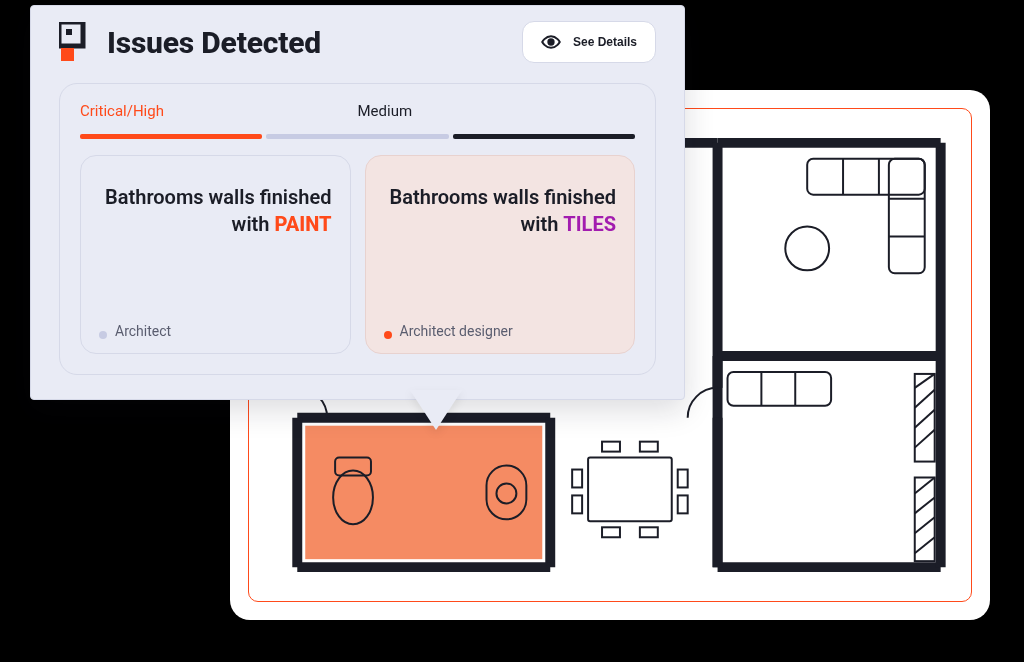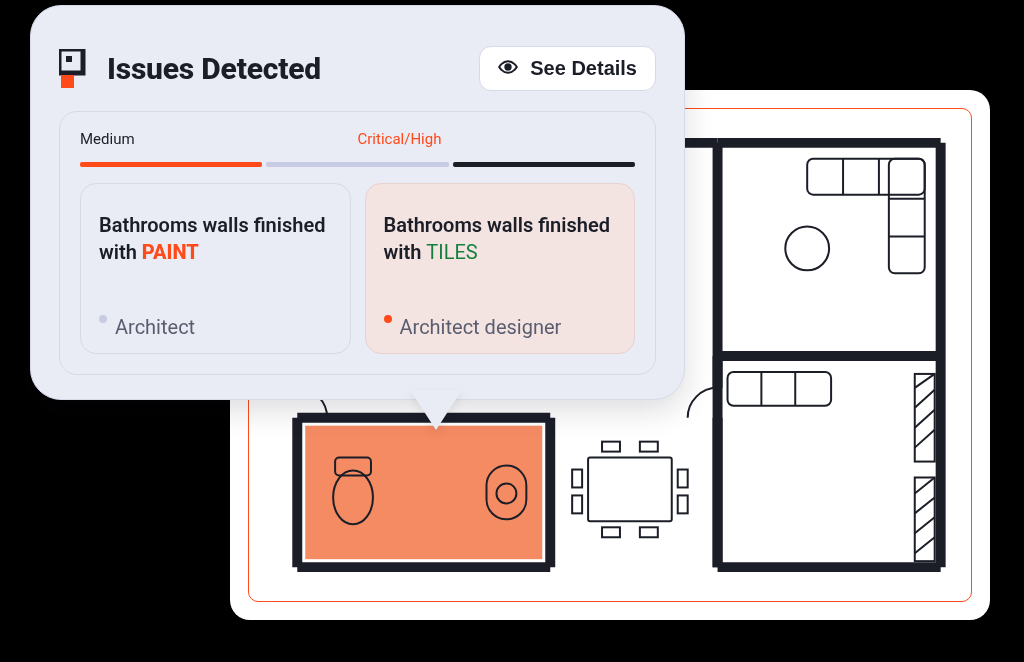--- a/index.html
+++ b/index.html
@@ -33,24 +33,24 @@
   }
 
   
   .issues-card {
     position: absolute;
     top: 5px;
     left: 30px;
     width: 655px;
     height: 395px;
     background: #e9ebf5;
-    border-radius: 31px;
+    border-radius: 4px;
     border: 1px solid #d6d9e8;
     box-shadow: 0 10px 30px rgba(20,20,40,.15);
-    padding: 40px 28px 24px 28px;
+    padding: 15px 28px 24px 28px;
     display: flex;
     flex-direction: column;
   }
   .issues-tail {
     position: absolute;
     top: 390px;
     left: 410px;
     width: 0; height: 0;
     border-left: 26px solid transparent;
     border-right: 26px solid transparent;
@@ -75,27 +75,27 @@
     flex-shrink: 0;
   }
   .card-title {
     font-size: 30px;
     font-weight: 800;
     color: #1b1d27;
     letter-spacing: -0.2px;
   }
   .see-details {
     display: flex;
-    align-items: flex-start;
+    align-items: center;
     gap: 12px;
     background: #fff;
     border: 1px solid #d6d9e8;
     border-radius: 12px;
     padding: 10px 18px;
-    font-size: 20px;
+    font-size: 12px;
     font-weight: 700;
     color: #1b1d27;
     cursor: pointer;
   }
   .eye-icon { width:20px; height:20px; }
 
   .severity-panel {
     border: 1px solid #d6d9e8;
     border-radius: 18px;
     padding: 18px 20px 20px 20px;
@@ -140,28 +140,29 @@
     border: 1px solid #d6d9e8;
   }
   .issue.left { background: #e9ebf5; }
   .issue.right { background: #f3e4e2; border-color: #e8d2cf; }
   .issue-text {
     font-size: 20px;
     font-weight: 600;
     color: #1b1d27;
     line-height: 1.35;
     margin-top: 14px;
+    text-align: right;
   }
   .issue-text .hl { font-weight: 800; color: #ff4a1a; }
-  .issue-text .hl2 { font-weight: 400; color: #15803d; }
+  .issue-text .hl2 { font-weight: 700; color: #a21caf; }
   .role-row {
     display: flex;
-    align-items: flex-start;
+    align-items: flex-end;
     gap: 8px;
-    font-size: 20px;
+    font-size: 14px;
     color: #5a5d6f;
   }
   .dot { width:8px; height:8px; border-radius:50%; display:inline-block; }
   .dot.blue { background:#c7cbe3; }
   .dot.orange { background:#ff4a1a; }
 </style>
 </head>
 <body>
 
 <div class="floorplan-card">
@@ -263,22 +264,22 @@
           <path d="M1.5 12S5 5 12 5s10.5 7 10.5 7-3.5 7-10.5 7S1.5 12 1.5 12z"></path>
           <circle cx="12" cy="12" r="3.2" fill="#1b1d27"></circle>
         </svg>
       </span>
       <span>See Details</span>
     </button>
   </div>
 
   <div class="severity-panel">
     <div class="severity-row">
+      <div class="sev-seg crit">Critical/High</div>
       <div class="sev-seg">Medium</div>
-      <div class="sev-seg crit">Critical/High</div>
     </div>
     <div class="sev-bars">
       <div class="bar crit"></div>
       <div class="bar med"></div>
       <div class="bar low"></div>
     </div>
 
     <div class="issue-cards">
       <div class="issue left">
         <div class="issue-text">

